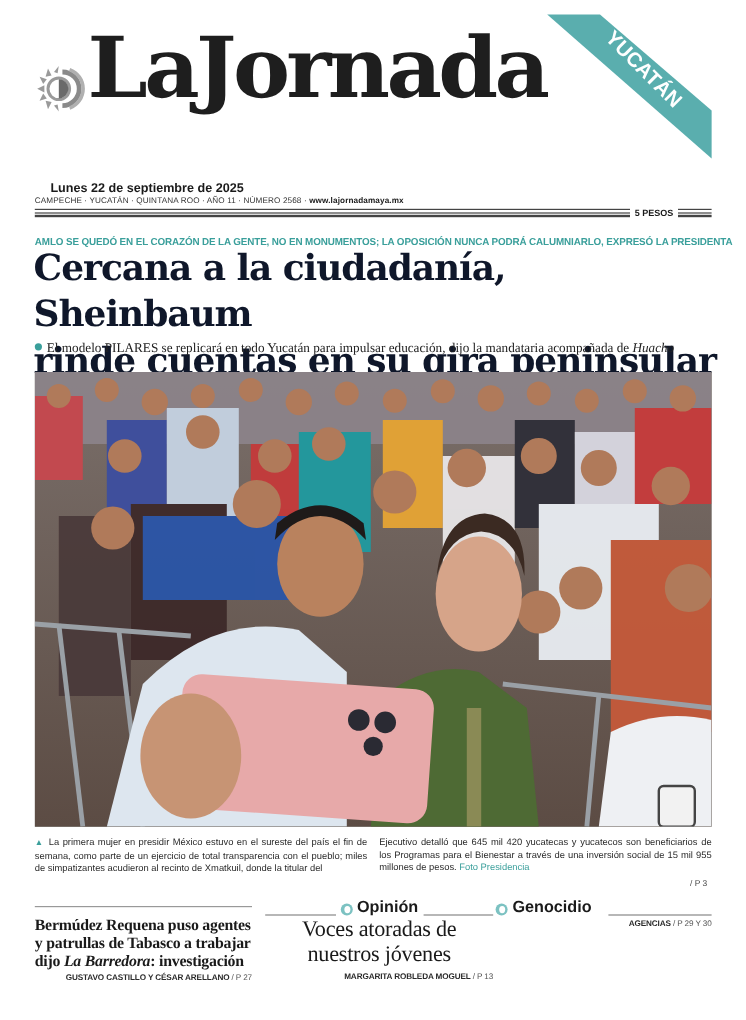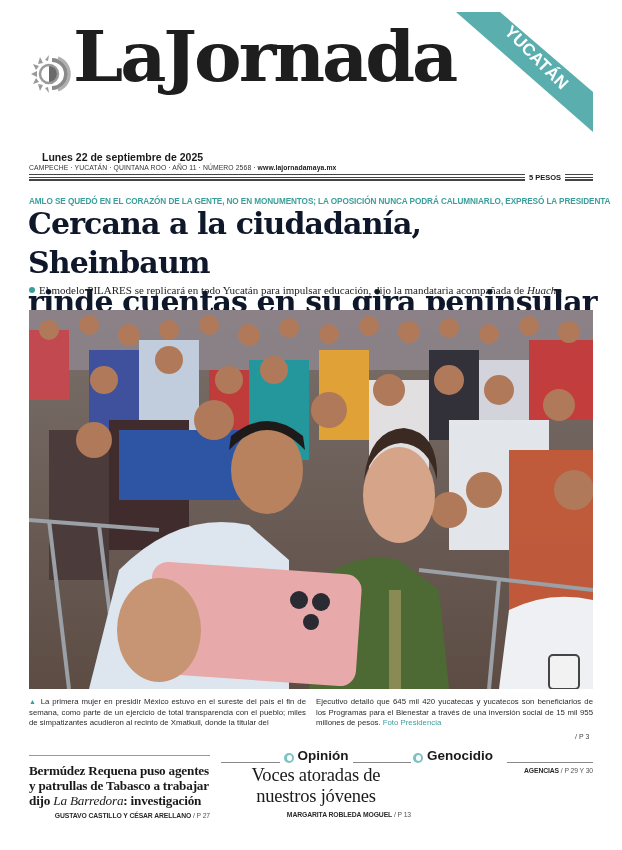--- a/index.html
+++ b/index.html
@@ -54,21 +54,21 @@
   .section-head { display: flex; align-items: flex-end; gap: 4px; height: 18px; }
   .section-head .line { flex: 1; height: 1px; background: #888; }
   .section-icon { width: 10px; height: 10px; border-radius: 50%; background: #7cc2c2; position: relative; flex: 0 0 10px; }
   .section-icon::after { content: ""; position: absolute; left: 3px; top: 2px; width: 5px; height: 6px; border-radius: 50%; background: #fff; }
   .section-label { font-family: "Liberation Sans", sans-serif; font-weight: bold; font-size: 13.5px; color: #1a1a1a; }
   .story-title-1 { font-family: "Liberation Serif", serif; font-weight: bold; font-size: 13.2px; line-height: 15px; margin-top: 7px; color: #1a1a1a; letter-spacing: -0.2px; }
   .story-title-2 { font-family: "Liberation Serif", serif; font-size: 18.5px; line-height: 21px; text-align: center; margin-top: 2px; color: #1a1a1a; letter-spacing: -0.2px; }
   .story-title-3 { font-family: "Liberation Serif", serif; font-size: 13.2px; line-height: 15px; margin-top: 0px; color: #1a1a1a; letter-spacing: -0.3px; }
   .byline { font-size: 6.8px; font-weight: bold; color: #2a2a2a; text-align: right; margin-top: 4px; letter-spacing: -0.1px; }
   .byline span.page { font-weight: normal; color: #555; }
-  .story-title-1 i { font-style: italic; font-weight: normal; }
+  .story-title-1 i { font-style: italic; font-weight: bold; }
 </style>
 </head>
 <body>
 
 <header class="masthead">
   <svg class="sun-logo" viewBox="0 0 44 44">
     <g fill="#9a9a9a">
       <polygon points="4,22 10,19 10,25"></polygon>
       <polygon points="6,12 12,14 9,18"></polygon>
       <polygon points="6,32 9,26 12,30"></polygon>

